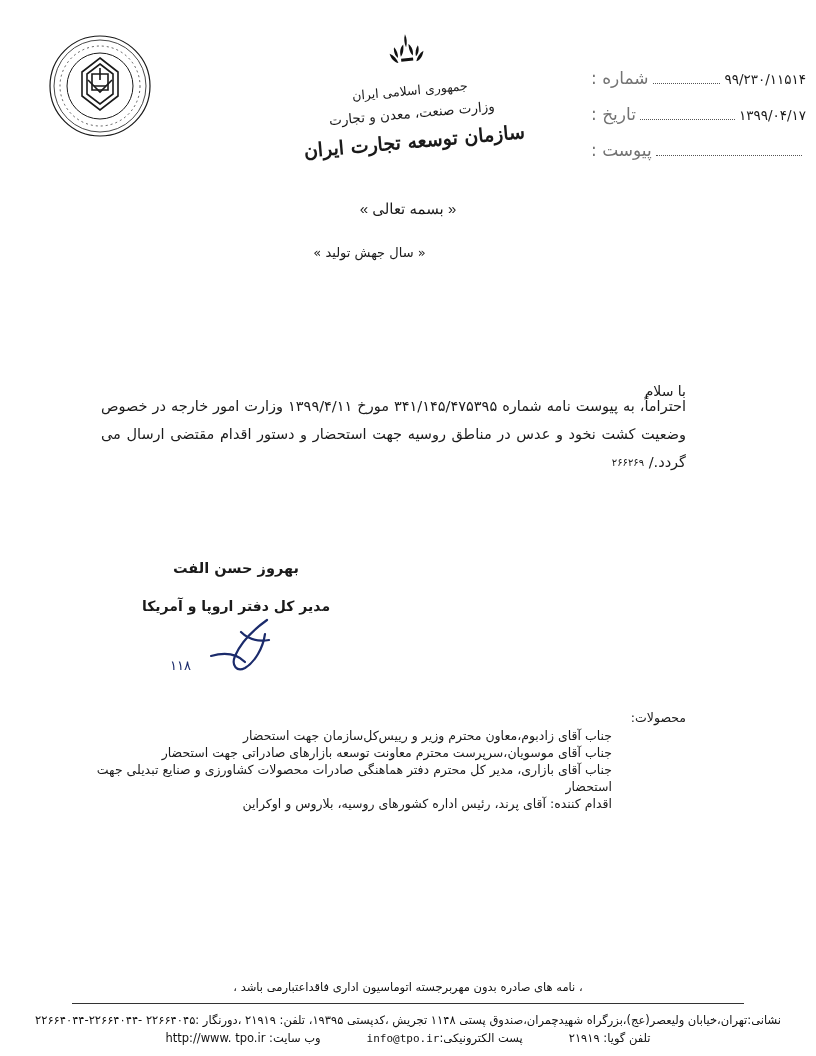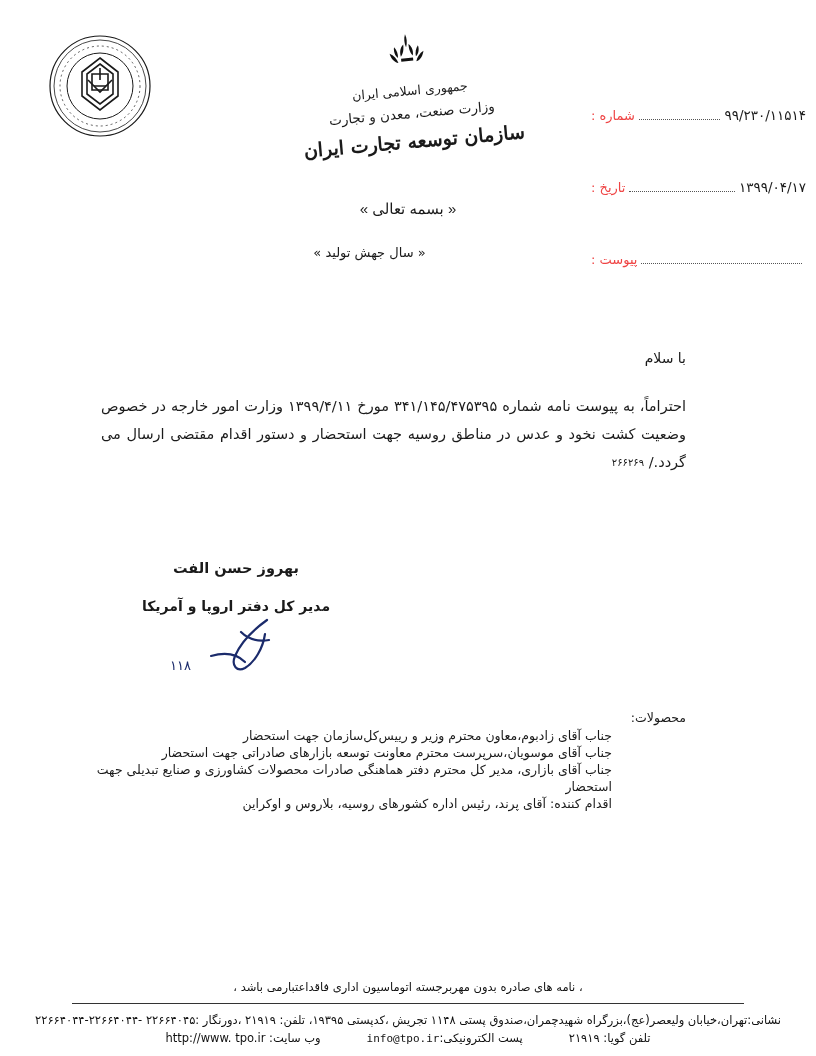--- a/index.html
+++ b/index.html
@@ -72,24 +72,23 @@
     direction: rtl;
   }
   .meta-row {
     display: flex;
     align-items: baseline;
     justify-content: flex-start;
     margin-bottom: 16px;
     white-space: nowrap;
   }
   .meta-label {
-    font-size: 13px;
-    color: #ef4444;
+    font-size: 17px;
+    color: #737373;
     flex: 0 0 auto;
-    margin-top: 40px;
   }
   .meta-dots {
     flex: 1 1 auto;
     border-bottom: 1px dotted #555;
     margin: 0 4px 4px 4px;
     height: 10px;
   }
   .meta-value {
     flex: 0 0 auto;
     font-size: 13.5px;
@@ -131,21 +130,21 @@
     top: 325px;
     right: 130px;
     width: 560px;
     text-align: right;
     font-size: 15px;
     font-weight: bold;
     direction: rtl;
   }
   .greeting {
     position: absolute;
-    top: 350px;
+    top: 383px;
     right: 130px;
     font-size: 14px;
     direction: rtl;
   }
   .body-text {
     position: absolute;
     top: 392px;
     right: 130px;
     width: 585px;
     direction: rtl;

